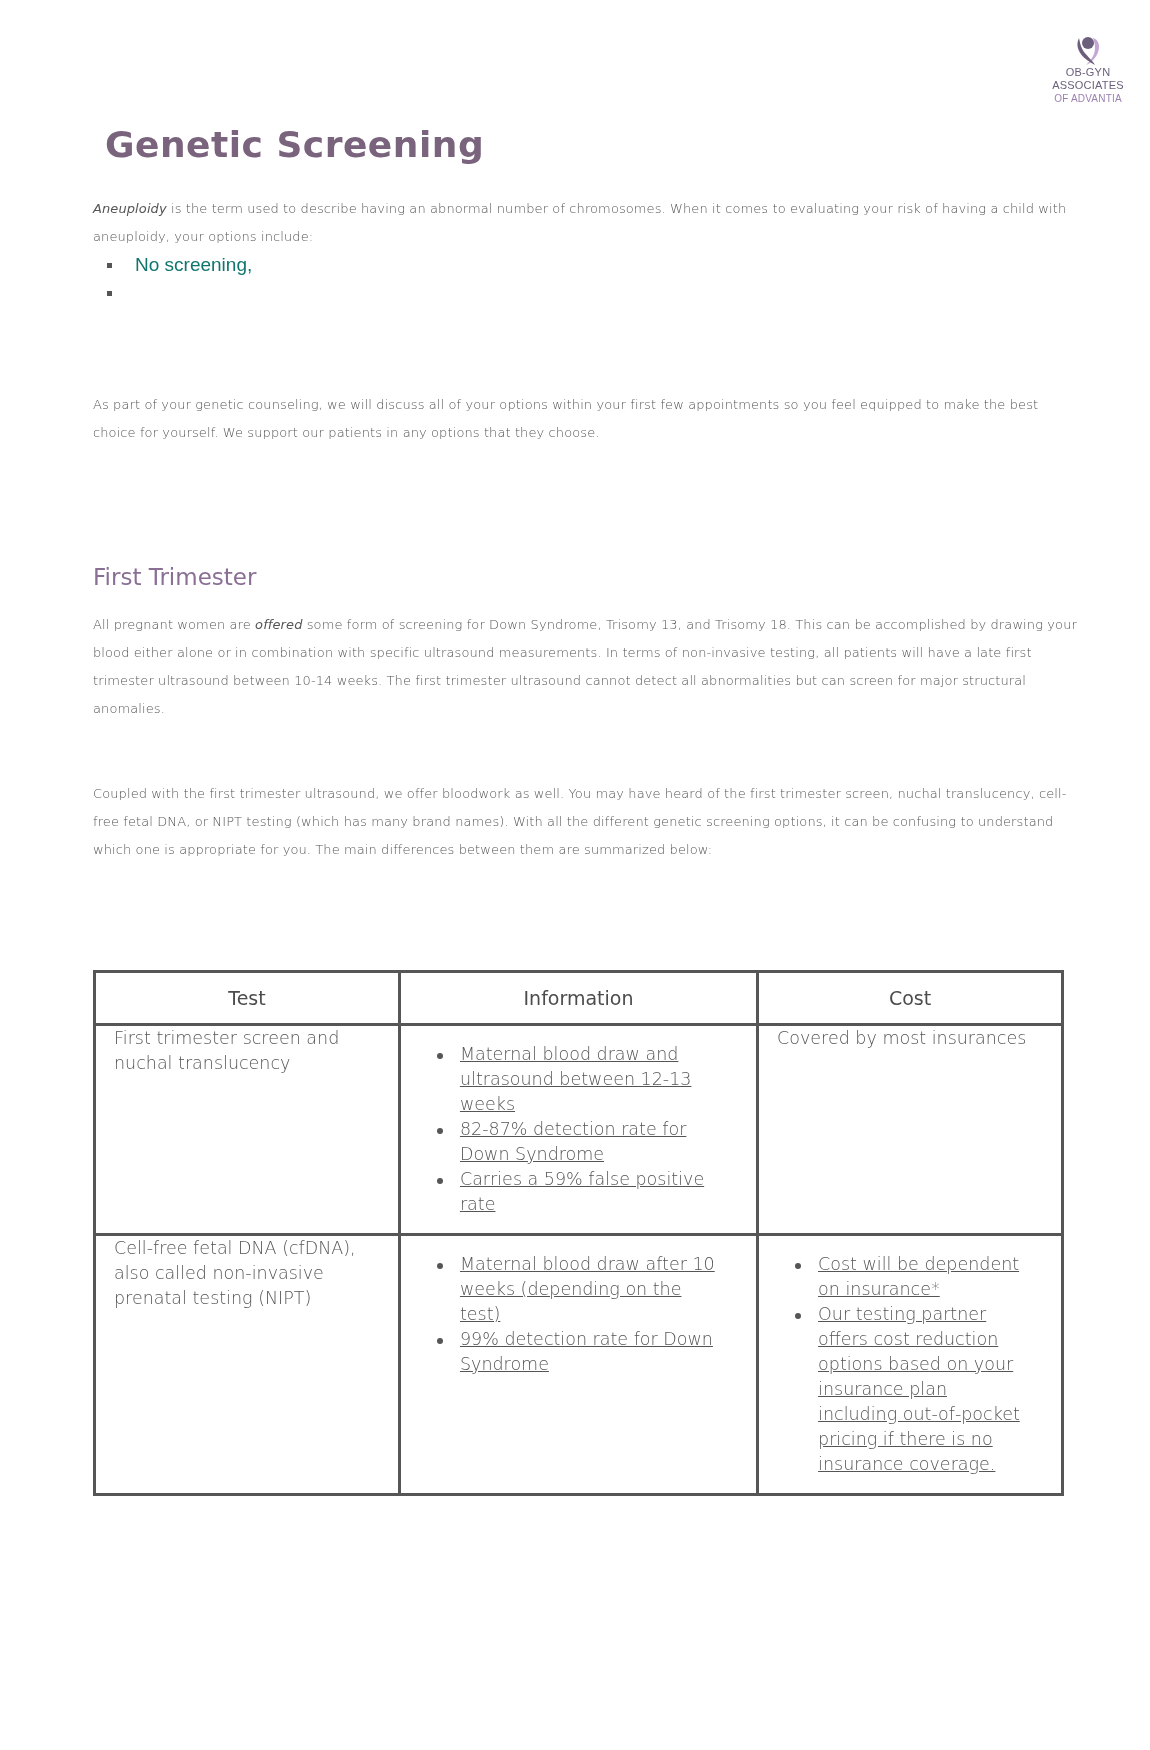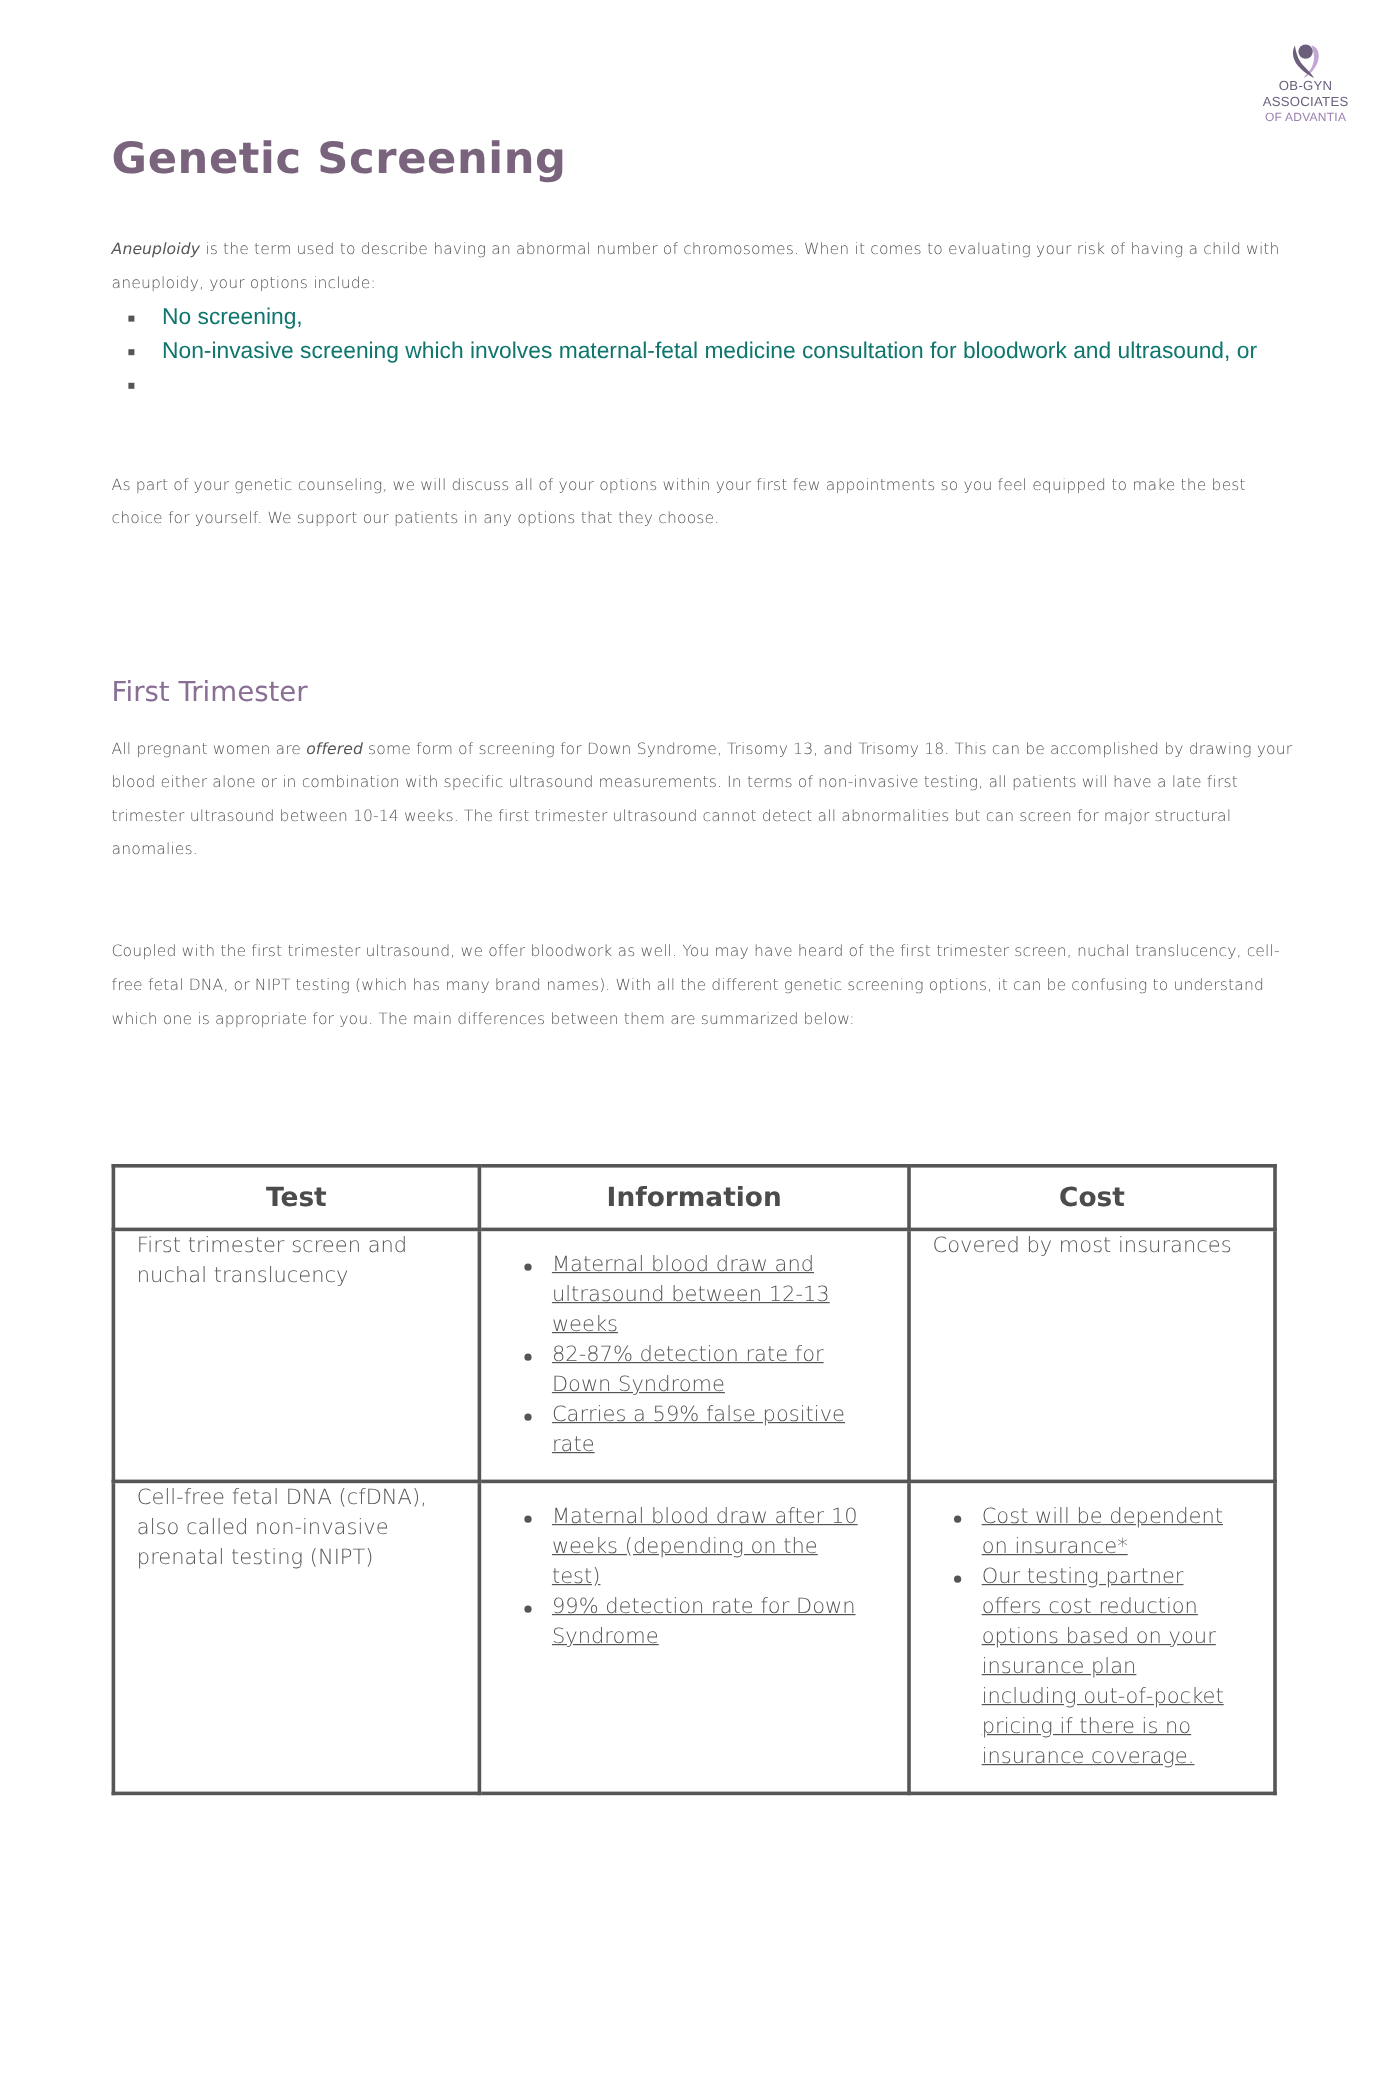--- a/index.html
+++ b/index.html
@@ -11,21 +11,21 @@
     position: absolute; left: 1038px; top: 34px; width: 100px; text-align: center;
   }
   .logo svg { display: block; margin: 0 auto; }
   .logo .l1, .logo .l2 {
     font-family: "Liberation Sans", sans-serif; font-size: 11px; color: #6b5f7c; line-height: 13px; letter-spacing: 0.2px;
   }
   .logo .l3 {
     font-family: "Liberation Sans", sans-serif; font-size: 10px; color: #9b7fb0; line-height: 13px; letter-spacing: 0.2px;
   }
   .title {
-    position: absolute; left: 93px; top: 112px; margin: 0;
+    position: absolute; left: 93px; top: 112px; margin: 12px;
     font-family: "DejaVu Sans", sans-serif; font-weight: bold; font-size: 36px;
     color: #7a637c; letter-spacing: 0.5px;
   }
   .para {
     position: absolute; left: 93px; width: 990px; margin: 0;
     font-family: "DejaVu Sans", sans-serif; font-weight: 200; font-size: 13px;
     line-height: 28px; color: #555555; letter-spacing: 0.1px;
   }
   .para em { font-style: italic; }
   .list {
@@ -39,21 +39,21 @@
   .subhead {
     position: absolute; left: 93px; top: 564px; margin: 0;
     font-family: "DejaVu Sans", sans-serif; font-size: 23px; color: #8a6f95; font-weight: normal;
   }
   table.cmp {
     position: absolute; left: 93px; top: 970px; width: 971px; border-collapse: collapse;
     font-family: "DejaVu Sans", sans-serif; font-weight: 200; font-size: 17.5px; color: #555555;
   }
   table.cmp th, table.cmp td { border: 3px solid #565656; vertical-align: top; }
   table.cmp th {
-    height: 48px; font-weight: bold; font-size: 22px; text-align: center; vertical-align: middle; color: #4c4c4c;
+    height: 48px; font-weight: normal; font-size: 19px; text-align: center; vertical-align: middle; color: #4c4c4c;
   }
   table.cmp td { padding: 0 16px 0 18px; line-height: 25px; }
   table.cmp tr.r1 td { height: 199px; }
   table.cmp tr.r2 td { height: 233px; }
   .col1 { width: 270px; }
   .col2 { width: 318px; }
   .col3 { width: 270px; }
   .clist { list-style: none; margin: 16px; padding: 0; text-decoration: underline; }
   .clist li { position: relative; padding-left: 25px; }
   .clist li .bullet {
@@ -73,21 +73,20 @@
   <div class="l2">ASSOCIATES</div>
   <div class="l3">OF ADVANTIA</div>
 </div>
 
 <h1 class="title">Genetic Screening</h1>
 
 <p class="para" style="top:195px;"><em>Aneuploidy</em><span> is the term used to describe having an abnormal number of chromosomes. When it comes to evaluating your risk of having a child with aneuploidy, your options include:</span></p>
 
 <ul class="list">
   <li><span class="bullet"></span><span>No screening,</span></li>
-  <li><span class="bullet"></span><span>Non-invasive screening which involves maternal-fetal medicine consultation for bloodwork and ultrasound, or</span></li>
   <li><span class="bullet"></span></li>
 </ul>
 
 <p class="para" style="top:391px;">As part of your genetic counseling, we will discuss all of your options within your first few appointments so you feel equipped to make the best choice for yourself. We support our patients in any options that they choose.</p>
 
 <h2 class="subhead">First Trimester</h2>
 
 <p class="para" style="top:611px;"><span>All pregnant women are </span><em>offered</em><span> some form of screening for Down Syndrome, Trisomy 13, and Trisomy 18. This can be accomplished by drawing your blood either alone or in combination with specific ultrasound measurements. In terms of non-invasive testing, all patients will have a late first trimester ultrasound between 10-14 weeks. The first trimester ultrasound cannot detect all abnormalities but can screen for major structural anomalies.</span></p>
 
 <p class="para" style="top:780px;">Coupled with the first trimester ultrasound, we offer bloodwork as well. You may have heard of the first trimester screen, nuchal translucency, cell-free fetal DNA, or NIPT testing (which has many brand names). With all the different genetic screening options, it can be confusing to understand which one is appropriate for you. The main differences between them are summarized below:</p>

